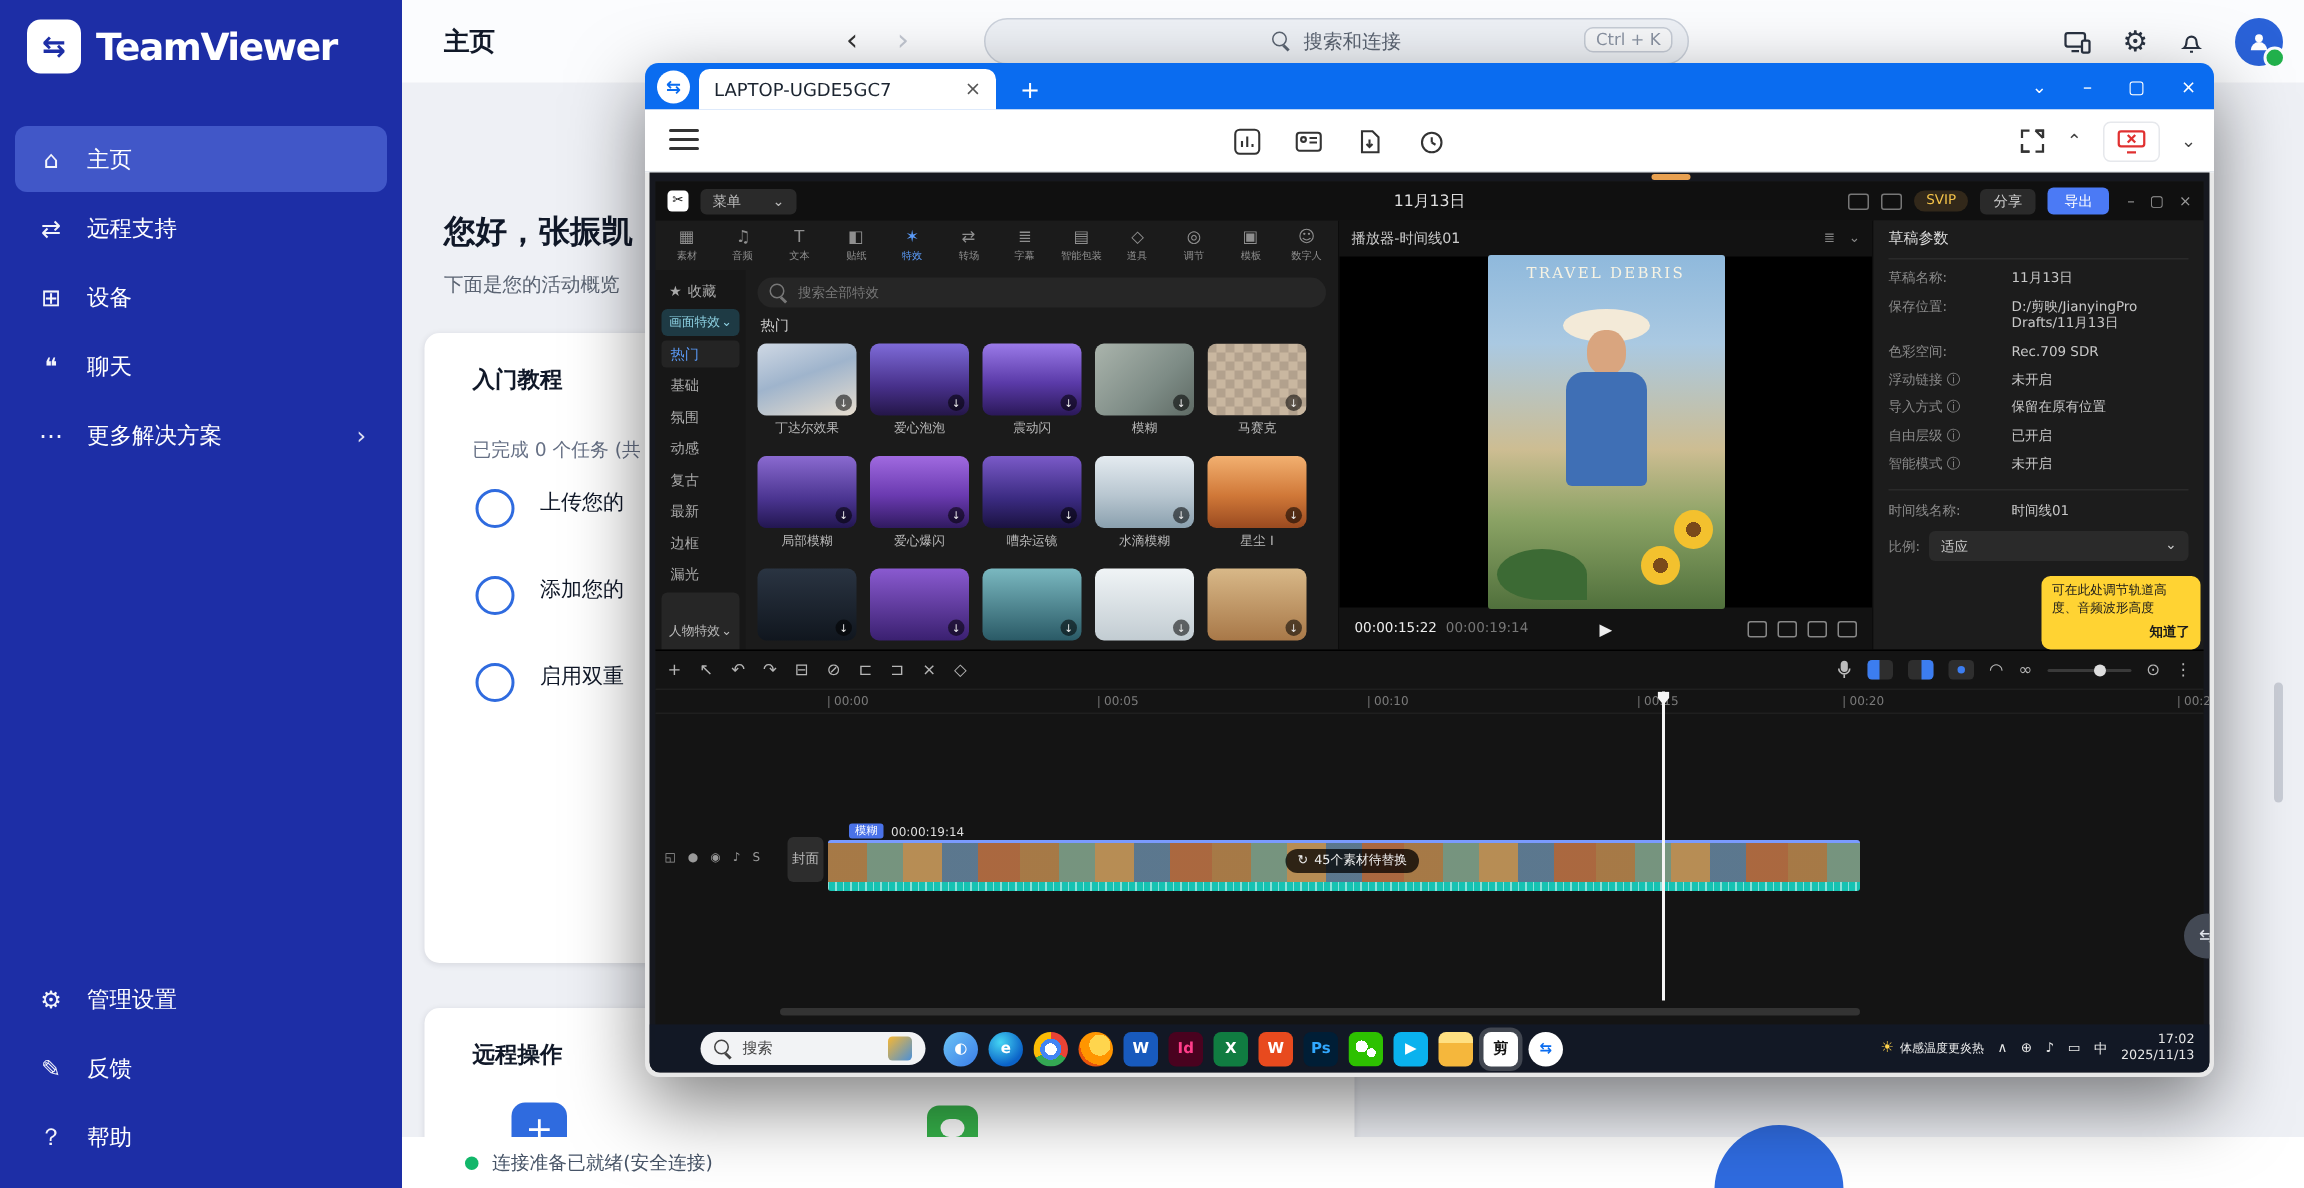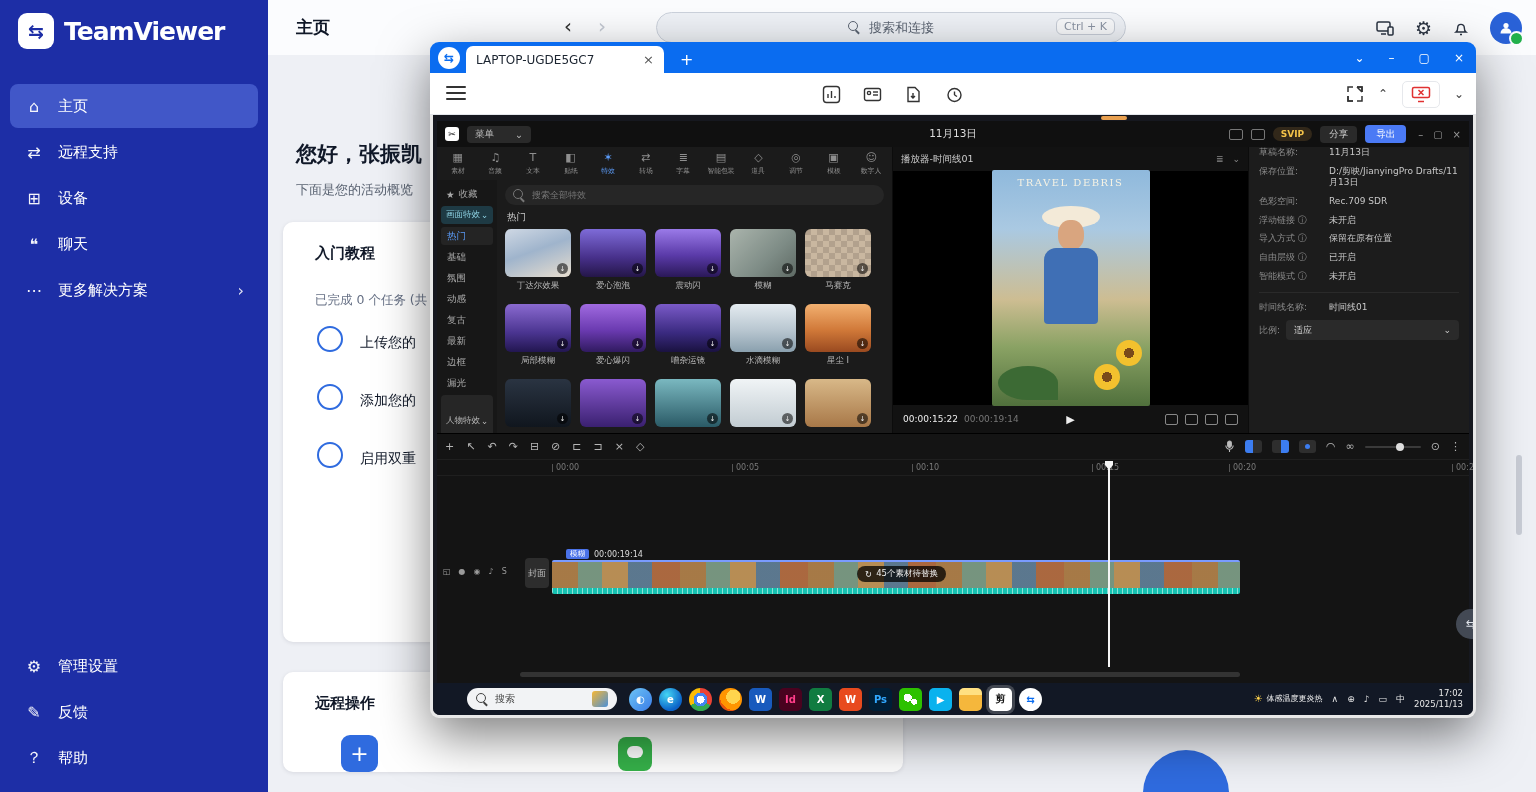--- a/index.html
+++ b/index.html
@@ -34,21 +34,21 @@
 .mag::after{content:"";position:absolute;width:5px;height:1.5px;background:currentColor;transform:rotate(45deg);left:7px;top:10px;}
 
 
 .tv-greeting{position:absolute;left:296px;top:140px;font-size:21px;font-weight:700;color:#101828;}
 .tv-sub{position:absolute;left:296px;top:181px;font-size:13px;color:#5a6372;}
 .card{position:absolute;background:#fff;border-radius:10px;box-shadow:0 1px 4px rgba(16,24,40,.1);}
 .card-tutorial{left:283px;top:222px;width:620px;height:420px;}
 .card-title{position:absolute;left:32px;top:22px;font-size:15px;font-weight:700;color:#101828;}
 .tut-progress{position:absolute;left:32px;top:70px;font-size:12.5px;color:#667085;}
 .task-list{position:absolute;left:34px;top:104px;display:flex;flex-direction:column;gap:32px;}
-.task{display:flex;align-items:flex-end;gap:17px;font-size:14px;color:#101828;}
+.task{display:flex;align-items:flex-start;gap:17px;font-size:14px;color:#101828;}
 .task-circle{width:26px;height:26px;border:2px solid #2f6bdf;border-radius:50%;flex:none;}
 .card-remoteops{left:283px;top:672px;width:620px;height:100px;}
 .plus-tile{position:absolute;left:58px;top:63px;width:37px;height:37px;background:#2f6bdf;border-radius:9px;color:#fff;font-size:22px;display:flex;align-items:center;justify-content:center;}
 .green-tile{position:absolute;left:335px;top:65px;width:34px;height:34px;background:#36b24a;border-radius:8px;position:absolute;}
 .green-tile::after{content:"";position:absolute;left:9px;top:9px;width:16px;height:12px;background:#fff;border-radius:6px;}
 .fab-blue{position:absolute;left:1143px;top:750px;width:86px;height:86px;background:#2f6bdf;border-radius:50%;z-index:3;}
 .tv-status{position:absolute;left:268px;bottom:0;width:1268px;height:34px;background:#fff;display:flex;align-items:center;gap:9px;padding-left:42px;font-size:12.5px;color:#475467;z-index:1;}
 .status-dot{width:9px;height:9px;border-radius:50%;background:#12b76a;flex:none;}
 .tv-scrollbar{position:absolute;right:14px;top:455px;width:6px;height:80px;background:#c9cdd6;border-radius:3px;z-index:1;}
 
@@ -74,21 +74,21 @@
 .tv-watermark{position:absolute;right:-13px;top:494px;width:30px;height:30px;border-radius:50%;background:rgba(72,78,90,.92);color:#dfe3ea;display:flex;align-items:center;justify-content:center;font-size:12px;z-index:6;}
 
 
 .jy{position:absolute;left:4px;right:4px;top:6px;height:562px;background:#181818;display:flex;flex-direction:column;}
 .jy-titlebar{height:26px;background:#101010;display:flex;align-items:center;padding:0 8px;gap:8px;position:relative;flex:none;}
 .jy-logo{width:14px;height:14px;background:#fff;border-radius:3px;color:#111;font-size:9px;display:flex;align-items:center;justify-content:center;font-weight:700;}
 .jy-menu{background:#2a2a2a;color:#bbb;font-size:9.5px;padding:2px 8px;border-radius:4px;display:flex;gap:21px;align-items:center;z-index:1;}
 .jy-date{position:absolute;left:0;right:0;text-align:center;font-size:10.5px;color:#ddd;}
 .jy-tbr{margin-left:auto;display:flex;align-items:center;gap:8px;z-index:1;}
 .jy-miniframe{width:14px;height:11px;border:1px solid #777;border-radius:2px;}
-.jy-svip{background:#32281a;color:#f4c349;font-size:9px;padding:2px 8px;border-radius:9px;font-weight:700;}
+.jy-svip{background:#32281a;color:#f4c349;font-size:9px;padding:2px 8px;border-radius:9px;font-weight:400;}
 .jy-share{background:#2a2a2a;color:#ccc;font-size:9.5px;padding:2px 9px;border-radius:4px;}
 .jy-export{background:#4b7af5;color:#fff;font-size:9.5px;padding:2.5px 11px;border-radius:4px;}
 .jy-winctl{display:flex;gap:10px;color:#999;font-size:10px;margin-left:4px;}
 
 .jy-panels{display:flex;height:286px;flex:none;}
 .jy-media{width:456px;background:#1b1b1b;border-right:1px solid #0c0c0c;display:flex;flex-direction:column;}
 .jy-tabs{height:33px;display:flex;align-items:center;padding:0 2px;flex:none;}
 .jy-tab{width:38px;display:flex;flex-direction:column;align-items:center;gap:1px;color:#8f8f8f;cursor:pointer;}
 .jy-tab .g{font-size:11px;line-height:12px;}
 .jy-tab .l{font-size:8px;transform:scale(.85);white-space:nowrap;}
@@ -125,21 +125,21 @@
 .poster-leaf{position:absolute;left:6px;bottom:6px;width:60px;height:34px;background:#3c6a34;border-radius:50% 50% 0 50%;}
 .jy-pctrl{height:28px;display:flex;align-items:center;padding:12px 10px;gap:6px;position:relative;flex:none;}
 .t-cur{font-size:9px;color:#eee;}
 .t-tot{font-size:9px;color:#777;}
 .play-btn{position:absolute;left:50%;transform:translateX(-50%);color:#eee;font-size:11px;}
 .pctrl-right{margin-left:auto;display:flex;gap:7px;}
 .mini{width:13px;height:11px;border:1px solid #888;border-radius:2px;}
 
 .jy-draft{flex:1;background:#1c1c1c;position:relative;padding:0 10px;min-width:0;}
 .jy-draft-head{height:26px;line-height:26px;font-size:10px;color:#ddd;border-bottom:1px solid #2a2a2a;margin-bottom:8px;}
-.dr-row{display:flex;gap:6px;font-size:9px;line-height:1.3;margin-bottom:7px;}
+.dr-row{display:flex;gap:18px;font-size:9px;line-height:1.3;margin-bottom:7px;}
 .dr-label{width:64px;color:#8a8a8a;flex:none;}
 .dr-val{color:#c8c8c8;flex:1;}
 .dr-div{border-top:1px solid #2a2a2a;margin:9px 0;}
 .dr-ratio{display:flex;align-items:center;gap:6px;font-size:9px;color:#8a8a8a;margin-top:4px;}
 .dr-select{flex:1;background:#2a2a2a;border-radius:4px;height:20px;display:flex;align-items:center;padding:0 8px;color:#ccc;justify-content:space-between;}
 .jy-tooltip{position:absolute;right:2px;bottom:0;width:106px;background:#ffd333;border-radius:6px;padding:5px 7px;z-index:4;}
 .jy-tooltip-text{font-size:8.5px;color:#1a1a1a;line-height:1.35;}
 .jy-tooltip-ok{text-align:right;font-size:9px;font-weight:700;color:#1a1a1a;margin-top:3px;}
 
 
@@ -297,20 +297,24 @@
 
   <div class="card card-remoteops">
     <div class="card-title">远程操作</div>
     <div class="plus-tile">+</div>
     <div class="green-tile"></div>
   </div>
 
   <div class="fab-blue"></div>
   <div class="tv-scrollbar"></div>
 
+  <div class="tv-status">
+    <span class="status-dot"></span>
+    <span>连接准备已就绪(安全连接)</span>
+  </div>
 
   <div class="rw">
     <div class="rw-tabbar">
       <div class="rw-session-logo">⇆</div>
       <div class="rw-tab">
         <span>LAPTOP-UGDE5GC7</span>
         <span class="rw-tab-close">×</span>
       </div>
       <div class="rw-newtab">+</div>
       <div class="rw-ctrls">
@@ -610,20 +614,21 @@
               <span class="pctrl-right">
                 <span class="mini"></span>
                 <span class="mini"></span>
                 <span class="mini"></span>
                 <span class="mini"></span>
               </span>
             </div>
           </div>
 
           <div class="jy-draft">
+            <div class="jy-draft-head">草稿参数</div>
             <div class="dr-row">
                 <span class="dr-label">草稿名称:</span>
                 <span class="dr-val">11月13日</span>
               </div>
               <div class="dr-row">
                 <span class="dr-label">保存位置:</span>
                 <span class="dr-val">D:/剪映/JianyingPro Drafts/11月13日</span>
               </div>
               <div class="dr-row">
                 <span class="dr-label">色彩空间:</span>
@@ -649,20 +654,24 @@
             <div class="dr-row">
               <span class="dr-label">时间线名称:</span>
               <span class="dr-val">时间线01</span>
             </div>
             <div class="dr-ratio">
               <span>比例:</span>
               <span class="dr-select">
                 <span>适应</span>
                 <span>⌄</span>
               </span>
+            </div>
+            <div class="jy-tooltip">
+              <div class="jy-tooltip-text">可在此处调节轨道高度、音频波形高度</div>
+              <div class="jy-tooltip-ok">知道了</div>
             </div>
           </div>
         </div>
 
         <div class="jy-timeline">
           <div class="tl-toolbar">
             <span class="tl-ic">+</span>
               <span class="tl-ic">↖</span>
               <span class="tl-ic">↶</span>
               <span class="tl-ic">↷</span>

